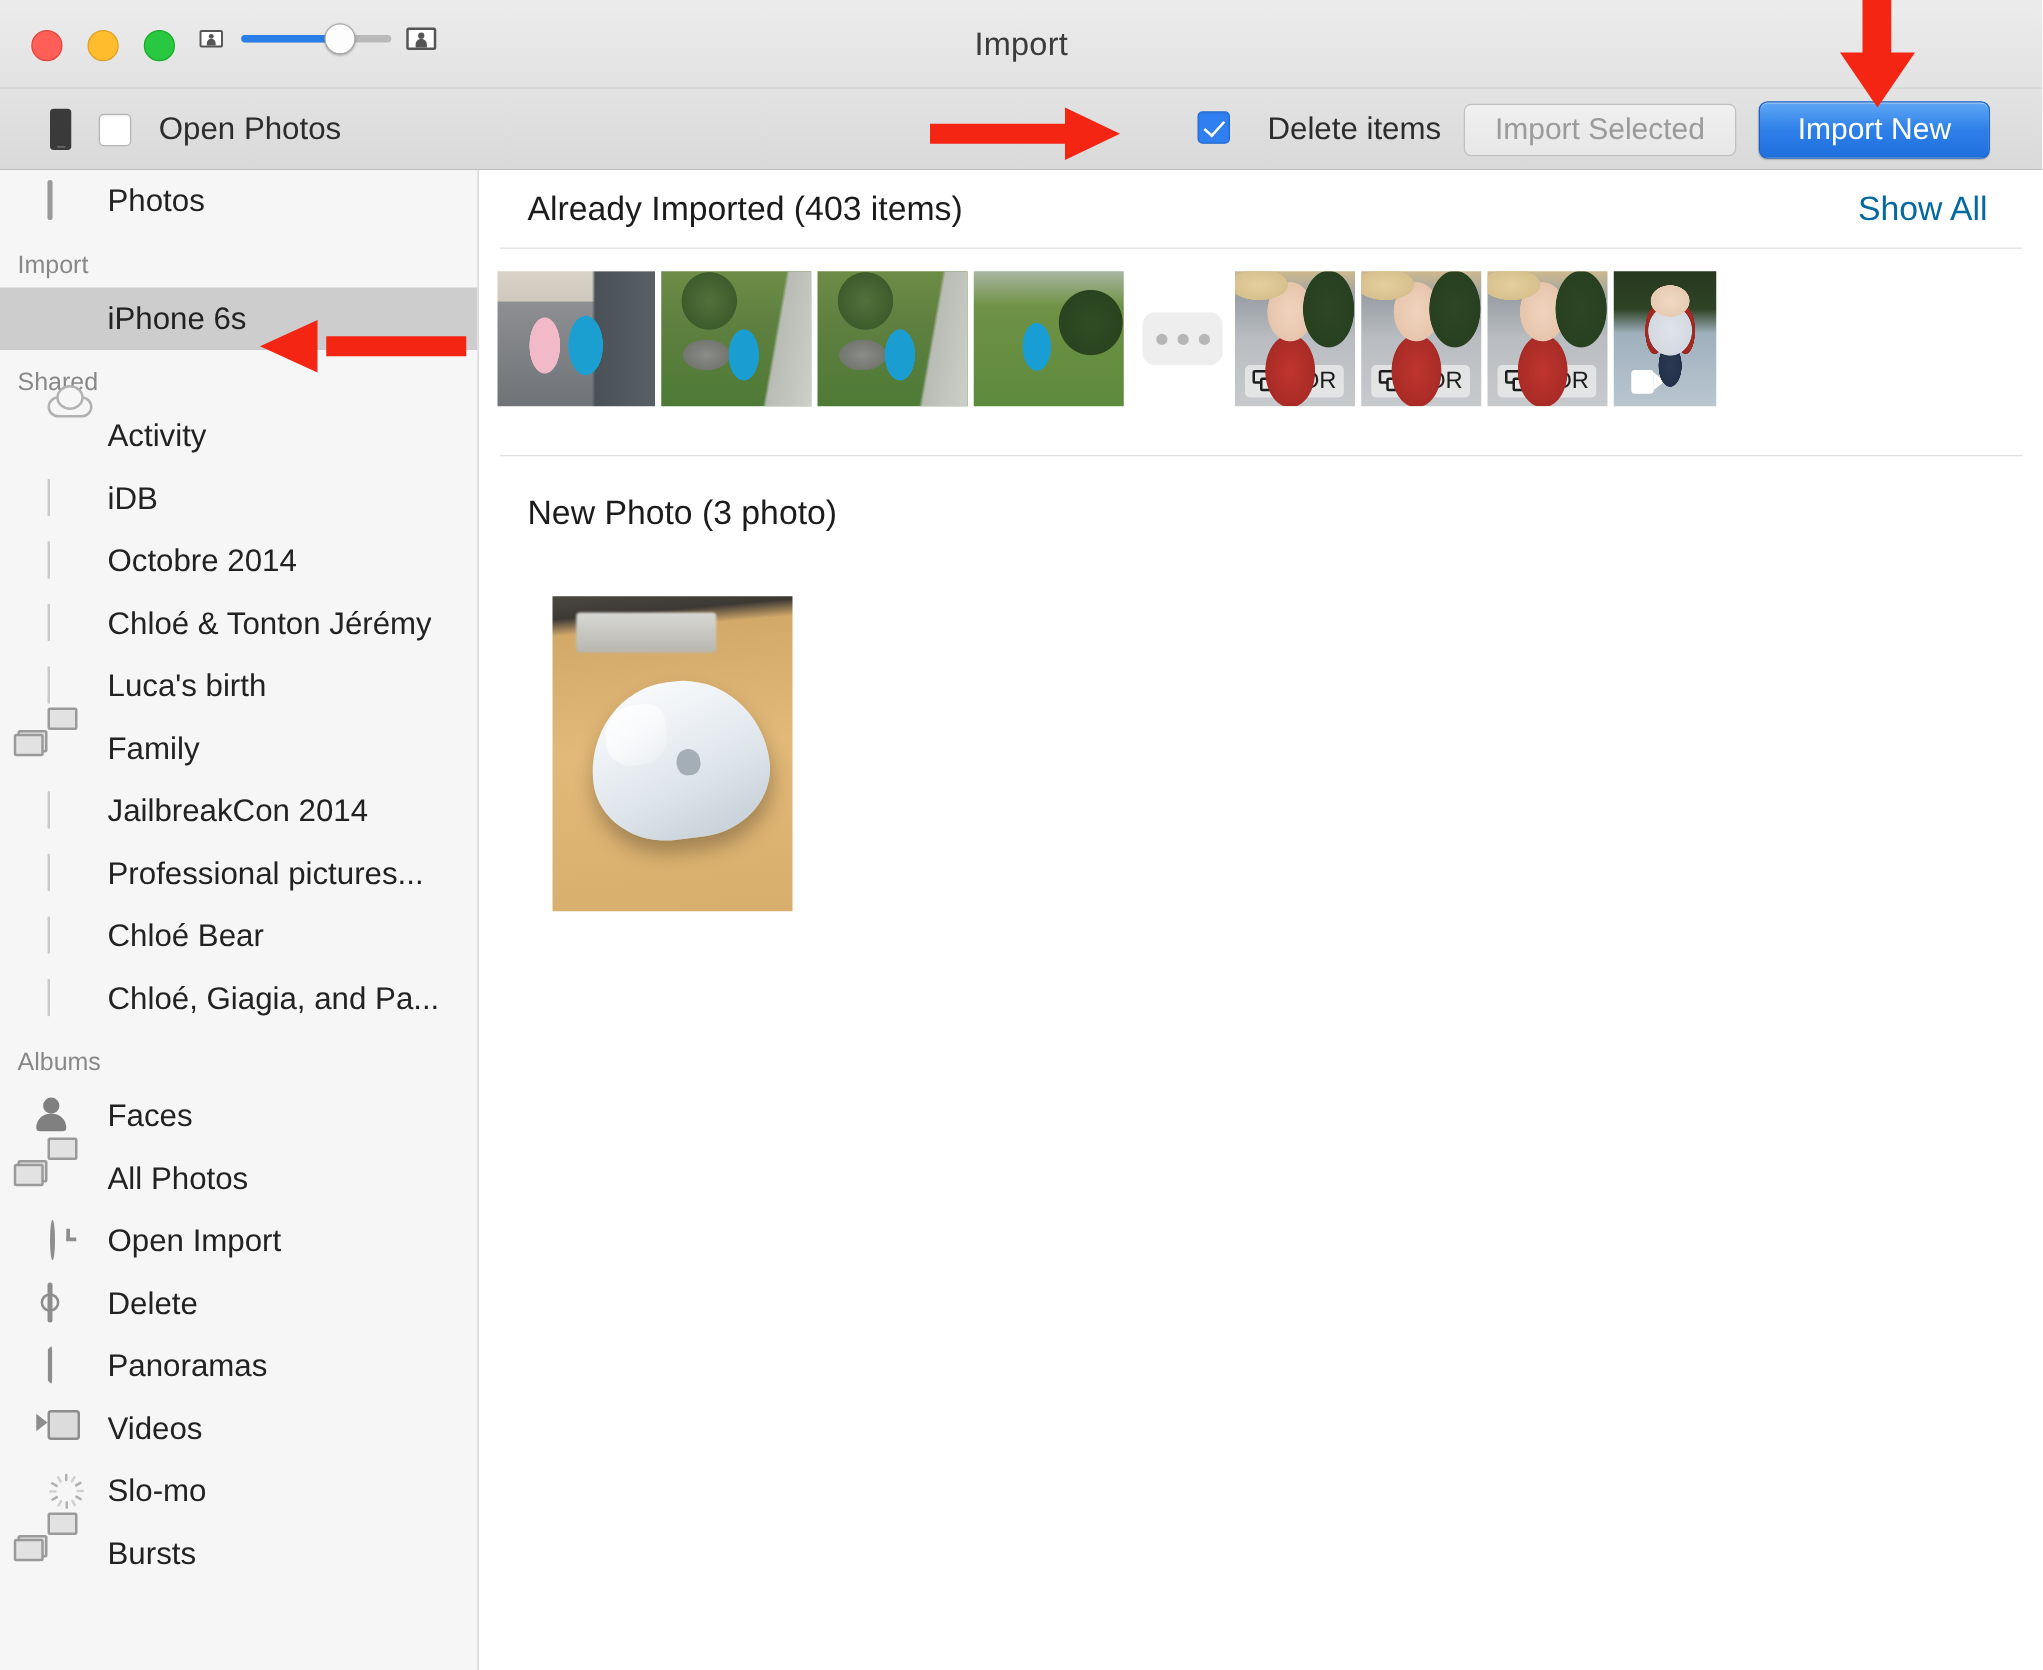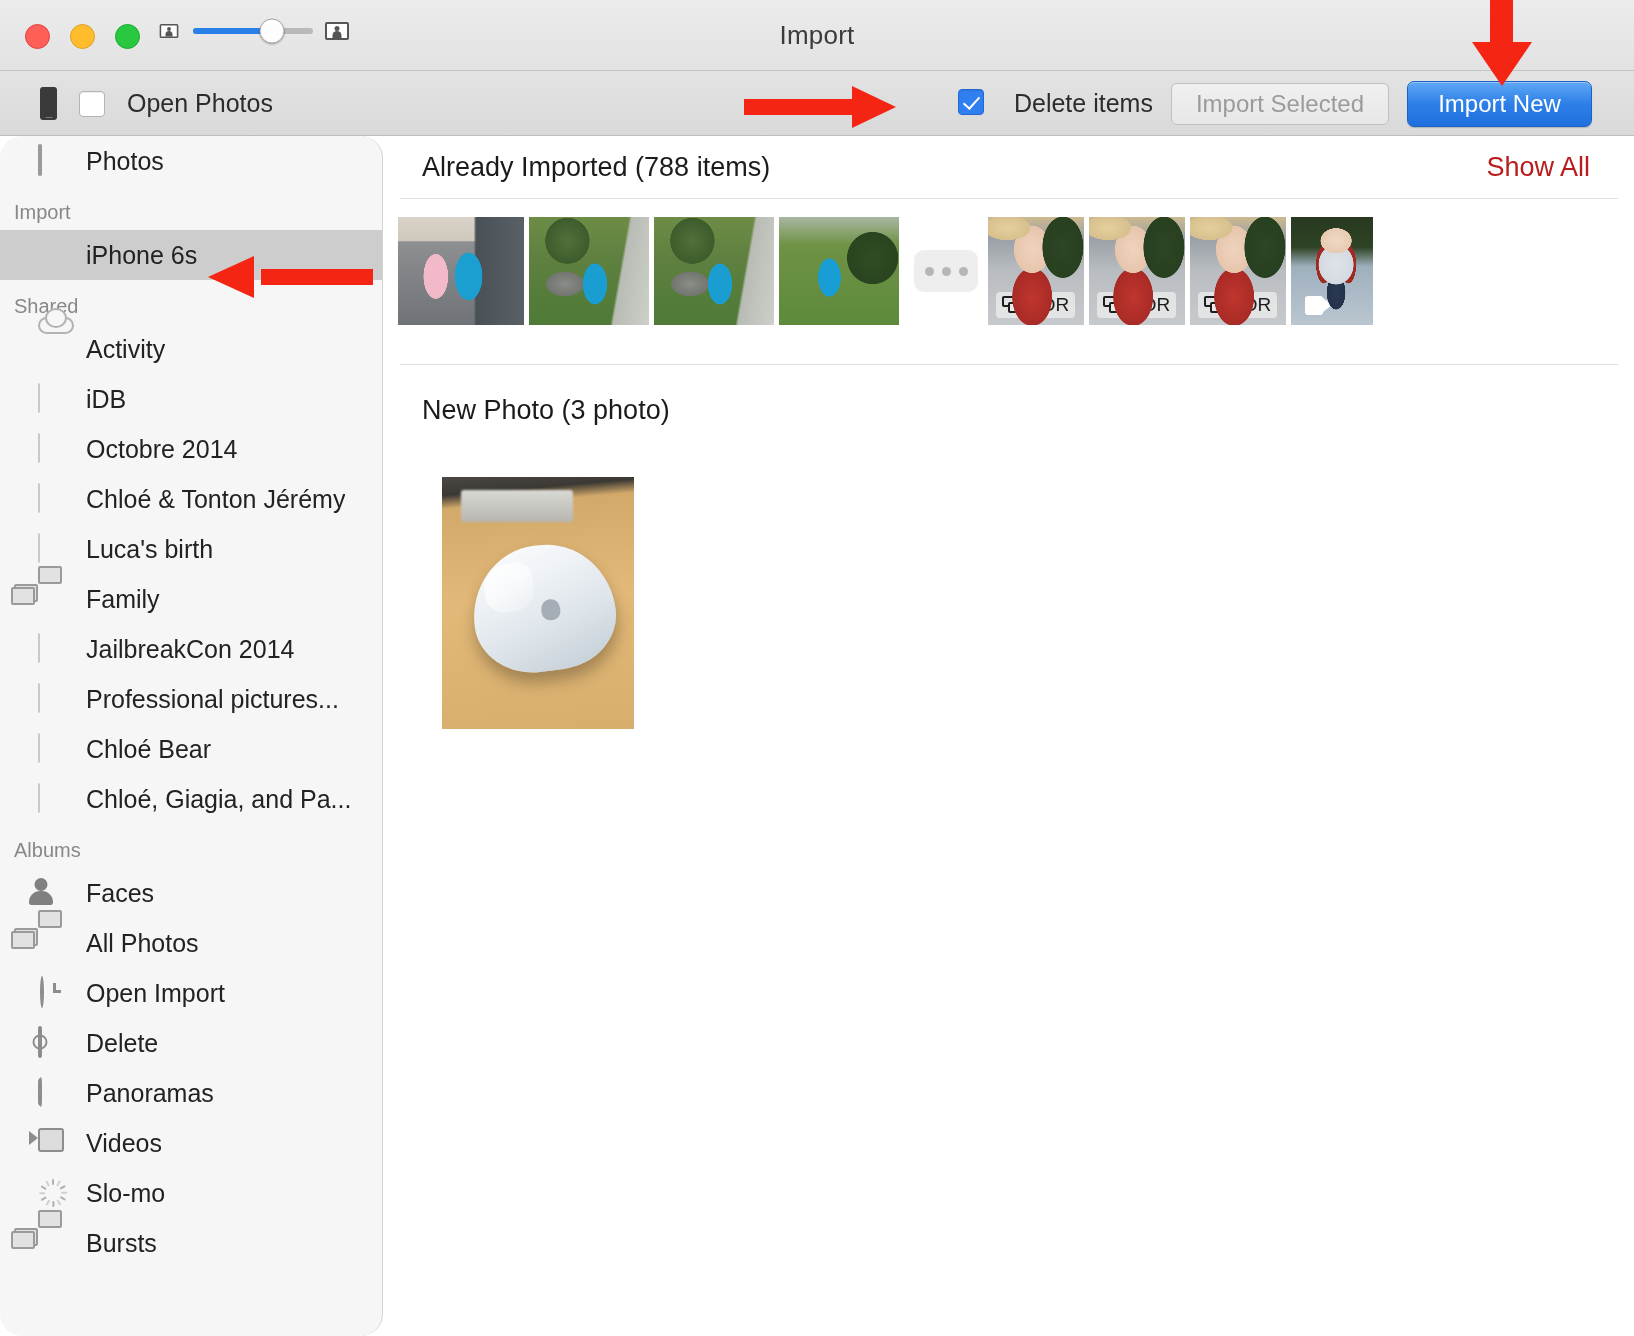--- a/index.html
+++ b/index.html
@@ -86,21 +86,21 @@
     height:46px; width:185px; border-radius:7px;
     background:linear-gradient(to bottom,#5fa8f5 0%,#2d7fe8 50%,#1f6fdd 100%);
     border:1px solid #1b62c4; color:#fff; font-size:24px;
     display:flex; align-items:center; justify-content:center;
     box-shadow:0 1px 1px rgba(0,0,0,.18), inset 0 1px 0 rgba(255,255,255,.35);
   }
 
   
   .sidebar {
     position:absolute; top:136px; left:0; width:383px; height:1200px;
-    background:#f6f6f6; border-right:1px solid #d3d3d3; overflow:hidden;border-radius:22px;
+    background:#f6f6f6; border-right:1px solid #d3d3d3; overflow:hidden;
   }
   .sb-row {
     display:flex; align-items:center; height:50px; padding-left:38px; gap:16px;
     font-size:25px; color:#222;
   }
   .sb-row.sel { background:#cdcdcd; }
   .sb-head {
     font-size:20px; color:#888; padding-left:14px;
     height:44px; display:flex; align-items:flex-end; padding-bottom:6px;
   }
@@ -175,21 +175,21 @@
     background:#b0b0b0; border-radius:1px; transform-origin:1.2px 14px;
   }
 
   
   .main { position:absolute; top:136px; left:384px; width:1250px; height:1200px; background:#fff; }
   .sec-head {
     display:flex; align-items:center; justify-content:space-between;
     padding:0 44px 0 38px; height:62px;
   }
   .sec-title { font-size:27px; color:#1b1b1b; }
-  .sec-link { font-size:27px; color:#b91c1c; }
+  .sec-link { font-size:27px; color:#0369a1; }
   .divider { height:1px; background:#e0e0e0; margin:0 16px 0 16px; }
 
   .strip { position:relative; height:165px; padding:18px 0 0 0; }
   .thumbs { position:absolute; left:14px; top:18px; display:flex; align-items:flex-start; }
   .thumb { position:relative; height:108px; margin-right:5px; overflow:hidden; flex:none; }
   .badge {
     position:absolute; left:8px; bottom:7px; height:26px;
     background:rgba(236,236,236,.78); border-radius:4px;
     display:flex; align-items:center; gap:4px; padding:0 6px;
     font-size:19px; color:#1d1d1d;
@@ -456,21 +456,21 @@
     </div>
     <div class="sb-row">
       <span class="sb-ico"><span class="ic-stack"><i></i><i></i><i></i></span></span>
       <span class="sb-txt">Bursts</span>
     </div>
   </div>
 
   <div class="main">
 
     <div class="sec-head">
-      <div class="sec-title">Already Imported (788 items)</div>
+      <div class="sec-title">Already Imported (403 items)</div>
       <div class="sec-link">Show All</div>
     </div>
     <div class="divider"></div>
 
     <div class="strip">
       <div class="thumbs" id="thumb-host">
           <div class="thumb p1" style="width: 126px;"></div>
           <div class="thumb p2" style="width: 120px;"></div>
           <div class="thumb p3" style="width: 120px;"></div>
           <div class="thumb p4" style="width: 120px;"></div>

